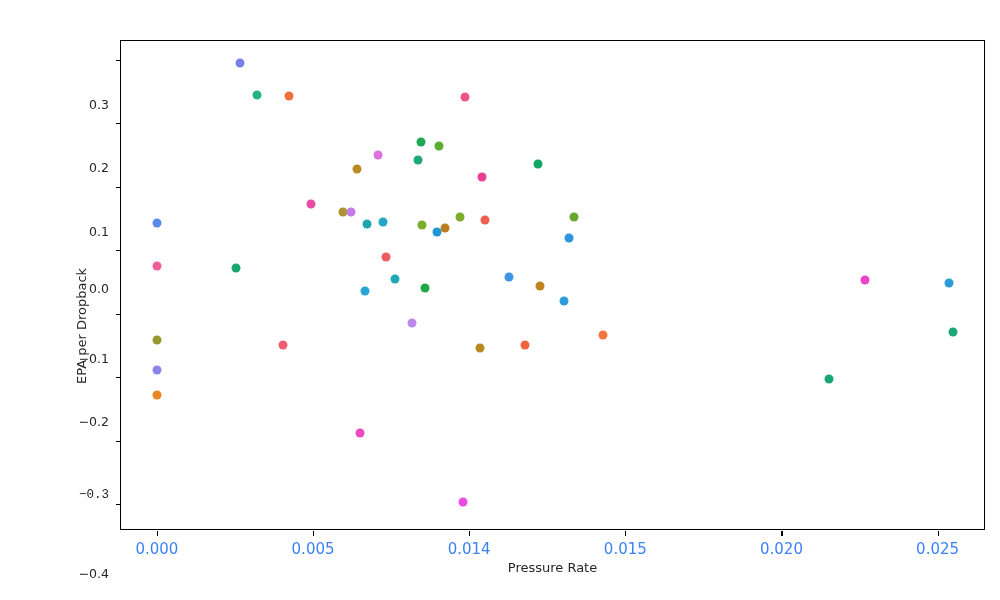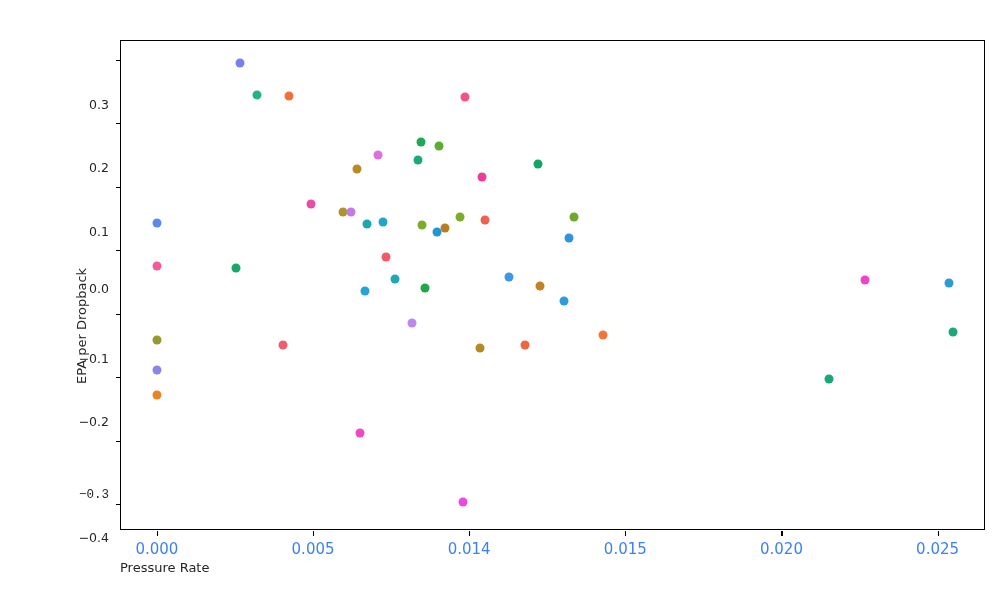--- a/index.html
+++ b/index.html
@@ -80,21 +80,21 @@
     transform: translate(-100%, -50%);
     white-space: nowrap;
     font-family: "DejaVu Sans", sans-serif;
     margin-top: 44px;
   }
   #xlabel {
     position: absolute;
     left: 120px;
     top: 560px;
     width: 865px;
-    text-align: left;
+    text-align: center;
     font-size: 13px;
     color: #262626;
     font-family: "DejaVu Sans", sans-serif;
   }
   #ylabel {
     position: absolute;
     left: -47px;
     top: 285px;
     font-size: 13px;
     color: #262626;
@@ -169,21 +169,21 @@
         <div class="ticklabel-x" style="left: 348.186px;">0.014</div>
         <div class="tick-x" style="left: 504.323px;"></div>
         <div class="ticklabel-x" style="left: 504.323px;">0.015</div>
         <div class="tick-x" style="left: 660.46px;"></div>
         <div class="ticklabel-x" style="left: 660.46px;">0.020</div>
         <div class="tick-x" style="left: 816.597px;"></div>
         <div class="ticklabel-x" style="left: 816.597px;">0.025</div>
       </div>
     <div id="yticks-layer">
         <div class="tick-y" style="top: 463.025px;"></div>
-        <div class="ticklabel-y" style="top: 452px;">−0.4</div>
+        <div class="ticklabel-y" style="top: 488px;">−0.4</div>
         <div class="tick-y" style="top: 399.553px;"></div>
         <div class="ticklabel-y" style="top: 410px; font-family: Liberation Mono, monospace;">−0.3</div>
         <div class="tick-y" style="top: 336.082px;"></div>
         <div class="ticklabel-y" style="top: 336.082px;">−0.2</div>
         <div class="tick-y" style="top: 272.61px;"></div>
         <div class="ticklabel-y" style="top: 272.61px;">−0.1</div>
         <div class="tick-y" style="top: 209.139px;"></div>
         <div class="ticklabel-y" style="top: 203px;">0.0</div>
         <div class="tick-y" style="top: 145.667px;"></div>
         <div class="ticklabel-y" style="top: 145.667px;">0.1</div>

